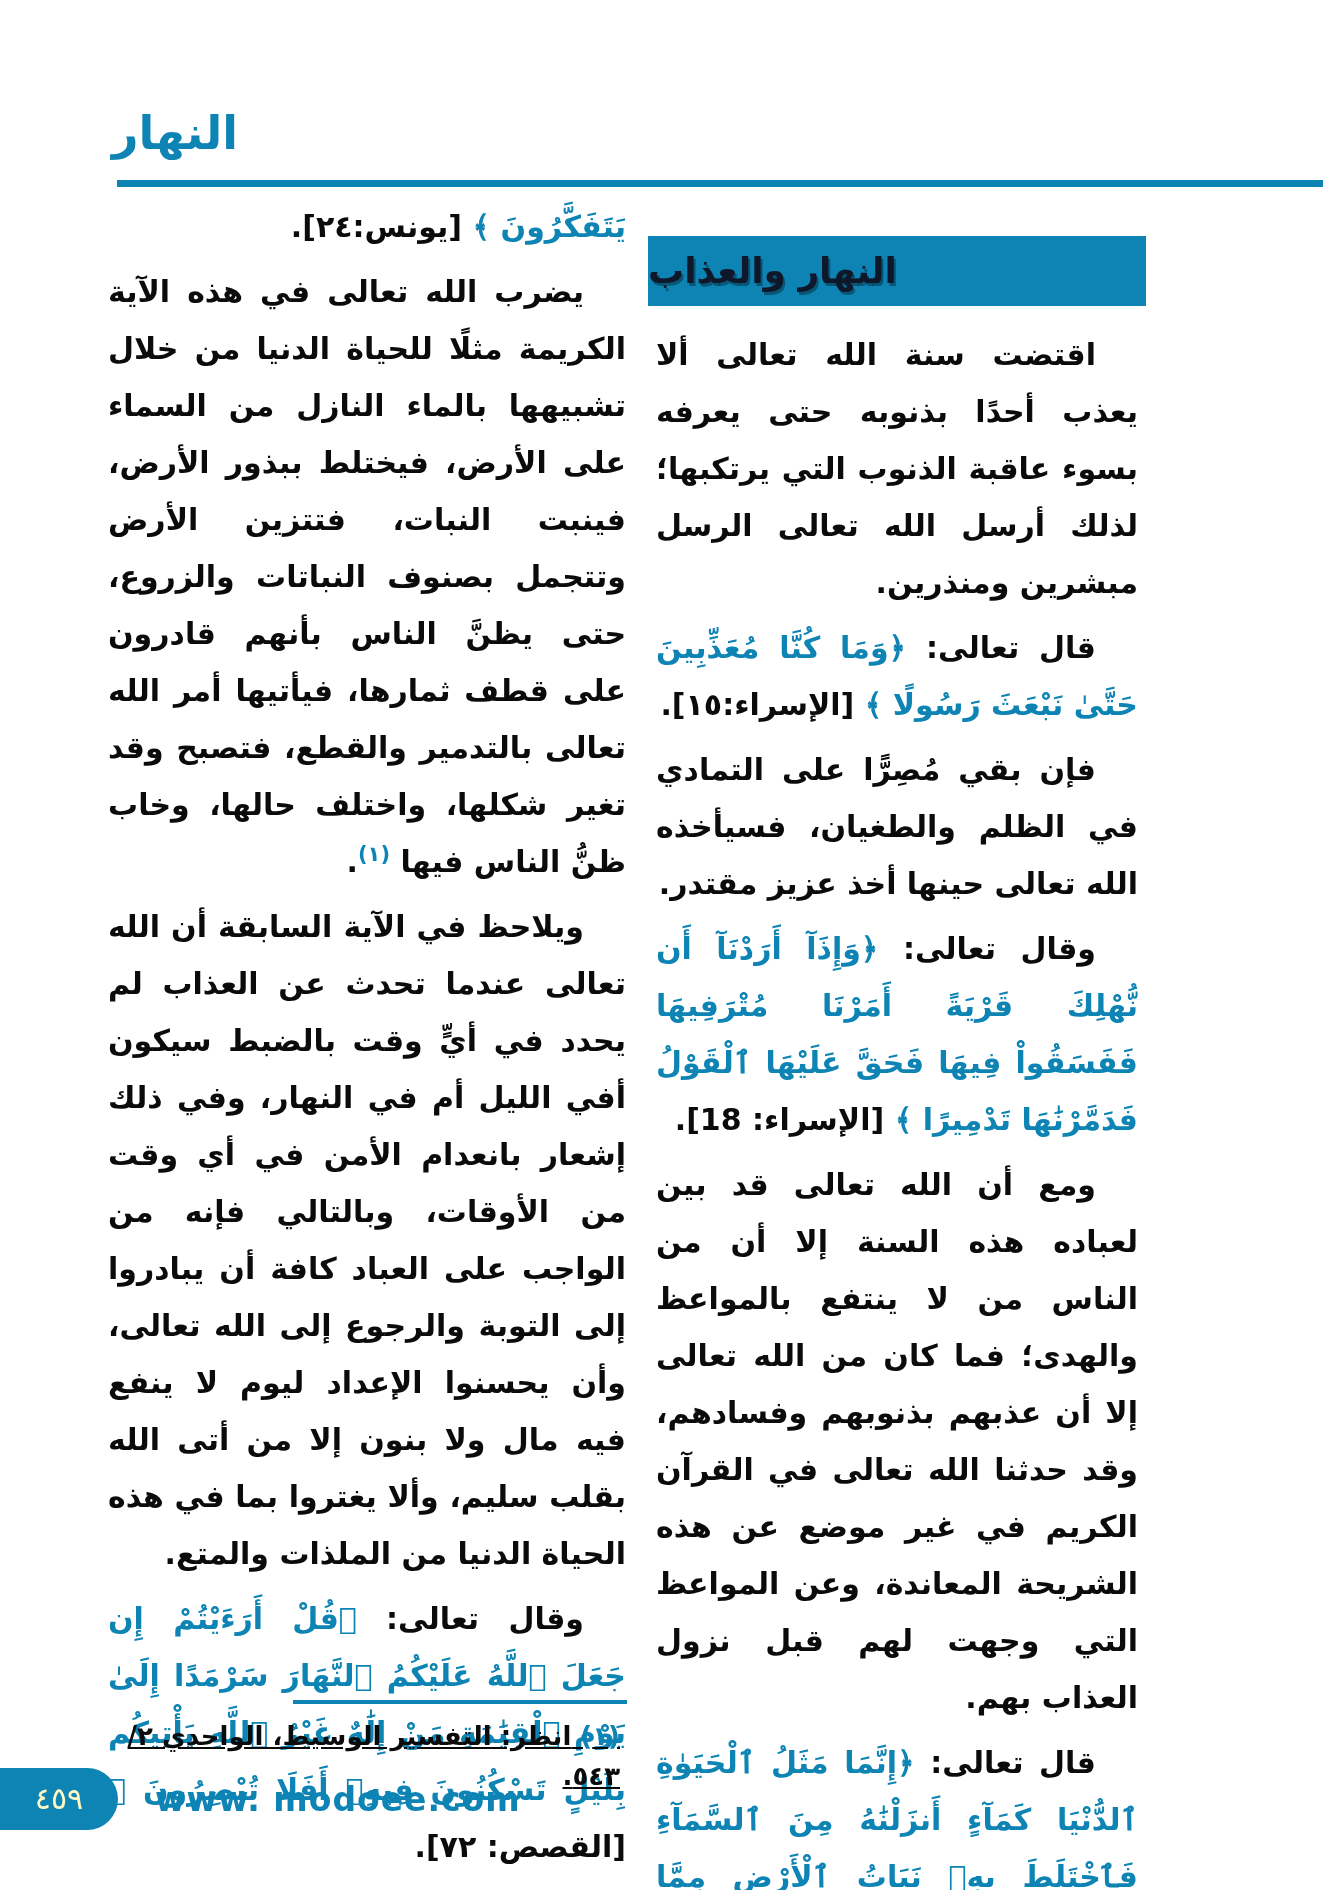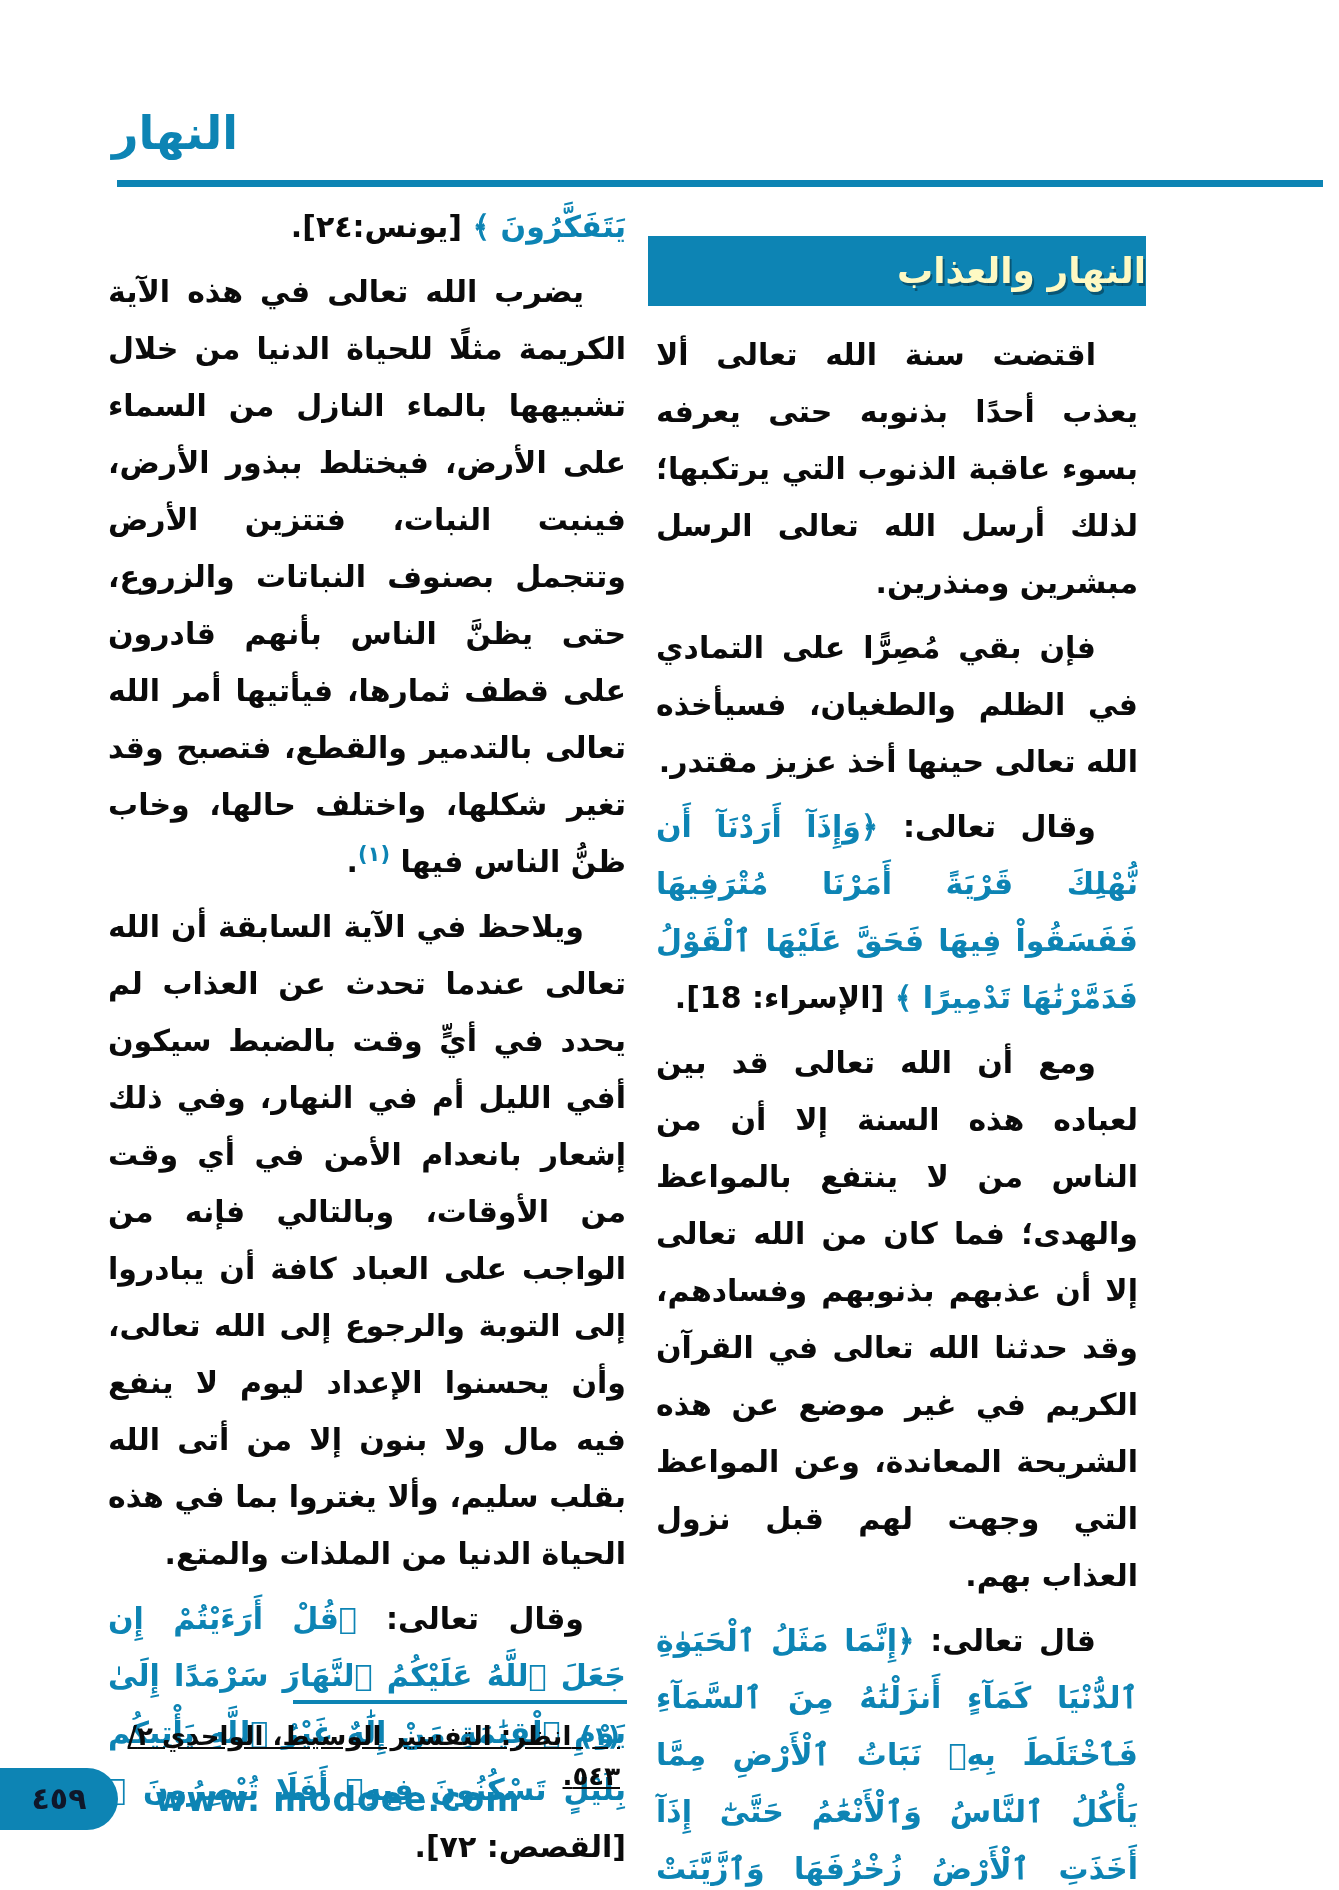--- a/index.html
+++ b/index.html
@@ -18,34 +18,34 @@
   .col-left{top:190px;left:100px;width:534px;}
   .col-right{top:190px;left:648px;width:498px;}
   .col p{margin:8px;}
   p.indent{text-indent:42px;}
   .verse-tail{text-align:right;}
   .quran{color:var(--accent);}
   .cite{color:var(--ink);}
 
   
   .section-banner{margin:46px 0 20px 0;height:70px;background:var(--accent);
-    color:#fef9c3;text-align:right;font-size:36px;font-weight:bold;line-height:70px;
+    color:#0f172a;text-align:left;font-size:36px;font-weight:bold;line-height:70px;
     text-shadow:2px 3px 0 rgba(0,0,0,0.35);text-indent:0;}
 
   
   .fn-ref{color:var(--accent);font-size:21px;vertical-align:super;line-height:0;}
   .fn-rule{position:absolute;top:1700px;left:293px;width:334px;height:4px;background:var(--accent);}
   .footnote{position:absolute;top:1716px;left:100px;width:520px;margin:0;direction:rtl;
     text-align:right;font-size:26px;font-weight:bold;color:var(--ink);padding-right:8px;line-height:40px;text-decoration:underline;}
   .fn-marker{color:var(--accent);}
 
   
   .page-badge{position:absolute;top:1768px;left:0;width:118px;height:62px;background:var(--accent);
-    border-radius:0 31px 31px 0;color:#0f172a;text-align:center;line-height:62px;
-    font-size:30px;font-weight:bold;}
+    border-radius:0 31px 31px 0;color:#fef9c3;text-align:center;line-height:62px;
+    font-size:30px;font-weight:normal;}
   .site-url{position:absolute;top:1780px;left:155px;color:var(--accent);
     font-size:33px;font-weight:600;letter-spacing:1px;direction:ltr;}
 </style>
 </head>
 <body>
 
 <div class="page">
 
   <div class="running-title">النهار</div>
   <div class="header-rule"></div>
@@ -60,20 +60,21 @@
     <p class="indent"><span>وقال تعالى: </span><span class="quran">﴿قُلْ أَرَءَيْتُمْ إِن جَعَلَ ٱللَّهُ عَلَيْكُمُ ٱلنَّهَارَ سَرْمَدًا إِلَىٰ يَوْمِ ٱلْقِيَٰمَةِ مَنْ إِلَٰهٌ غَيْرُ ٱللَّهِ يَأْتِيكُم بِلَيْلٍ تَسْكُنُونَ فِيهِۚ أَفَلَا تُبْصِرُونَ ﴾</span><span class="cite"> [القصص: ٧٢].</span></p>
 
     <p class="indent">يَمُنُّ الله تعالى على عباده بأحد أعظم نعمه التي أكرمهم بها، ألا وهي نعمة ليل</p>
   </div>
 
   <div class="col col-right">
     <div class="section-banner"><span>النهار والعذاب</span></div>
 
     <p class="indent">اقتضت سنة الله تعالى ألا يعذب أحدًا بذنوبه حتى يعرفه بسوء عاقبة الذنوب التي يرتكبها؛ لذلك أرسل الله تعالى الرسل مبشرين ومنذرين.</p>
 
+    <p class="indent"><span>قال تعالى: </span><span class="quran">﴿وَمَا كُنَّا مُعَذِّبِينَ حَتَّىٰ نَبْعَثَ رَسُولًا ﴾</span><span class="cite"> [الإسراء:١٥].</span></p>
 
     <p class="indent">فإن بقي مُصِرًّا على التمادي في الظلم والطغيان، فسيأخذه الله تعالى حينها أخذ عزيز مقتدر.</p>
 
     <p class="indent"><span>وقال تعالى: </span><span class="quran">﴿وَإِذَآ أَرَدْنَآ أَن نُّهْلِكَ قَرْيَةً أَمَرْنَا مُتْرَفِيهَا فَفَسَقُواْ فِيهَا فَحَقَّ عَلَيْهَا ٱلْقَوْلُ فَدَمَّرْنَٰهَا تَدْمِيرًا ﴾</span><span class="cite"> [الإسراء: 18].</span></p>
 
     <p class="indent">ومع أن الله تعالى قد بين لعباده هذه السنة إلا أن من الناس من لا ينتفع بالمواعظ والهدى؛ فما كان من الله تعالى إلا أن عذبهم بذنوبهم وفسادهم، وقد حدثنا الله تعالى في القرآن الكريم في غير موضع عن هذه الشريحة المعاندة، وعن المواعظ التي وجهت لهم قبل نزول العذاب بهم.</p>
 
     <p class="indent"><span>قال تعالى: </span><span class="quran">﴿إِنَّمَا مَثَلُ ٱلْحَيَوٰةِ ٱلدُّنْيَا كَمَآءٍ أَنزَلْنَٰهُ مِنَ ٱلسَّمَآءِ فَٱخْتَلَطَ بِهِۦ نَبَاتُ ٱلْأَرْضِ مِمَّا يَأْكُلُ ٱلنَّاسُ وَٱلْأَنْعَٰمُ حَتَّىٰٓ إِذَآ أَخَذَتِ ٱلْأَرْضُ زُخْرُفَهَا وَٱزَّيَّنَتْ وَظَنَّ أَهْلُهَآ أَنَّهُمْ قَٰدِرُونَ عَلَيْهَآ أَتَىٰهَآ أَمْرُنَا لَيْلًا أَوْ نَهَارًا فَجَعَلْنَٰهَا حَصِيدًا كَأَن لَّمْ تَغْنَ بِٱلْأَمْسِۚ كَذَٰلِكَ نُفَصِّلُ ٱلْأٓيَٰتِ لِقَوْمٍ</span></p>
   </div>
 

